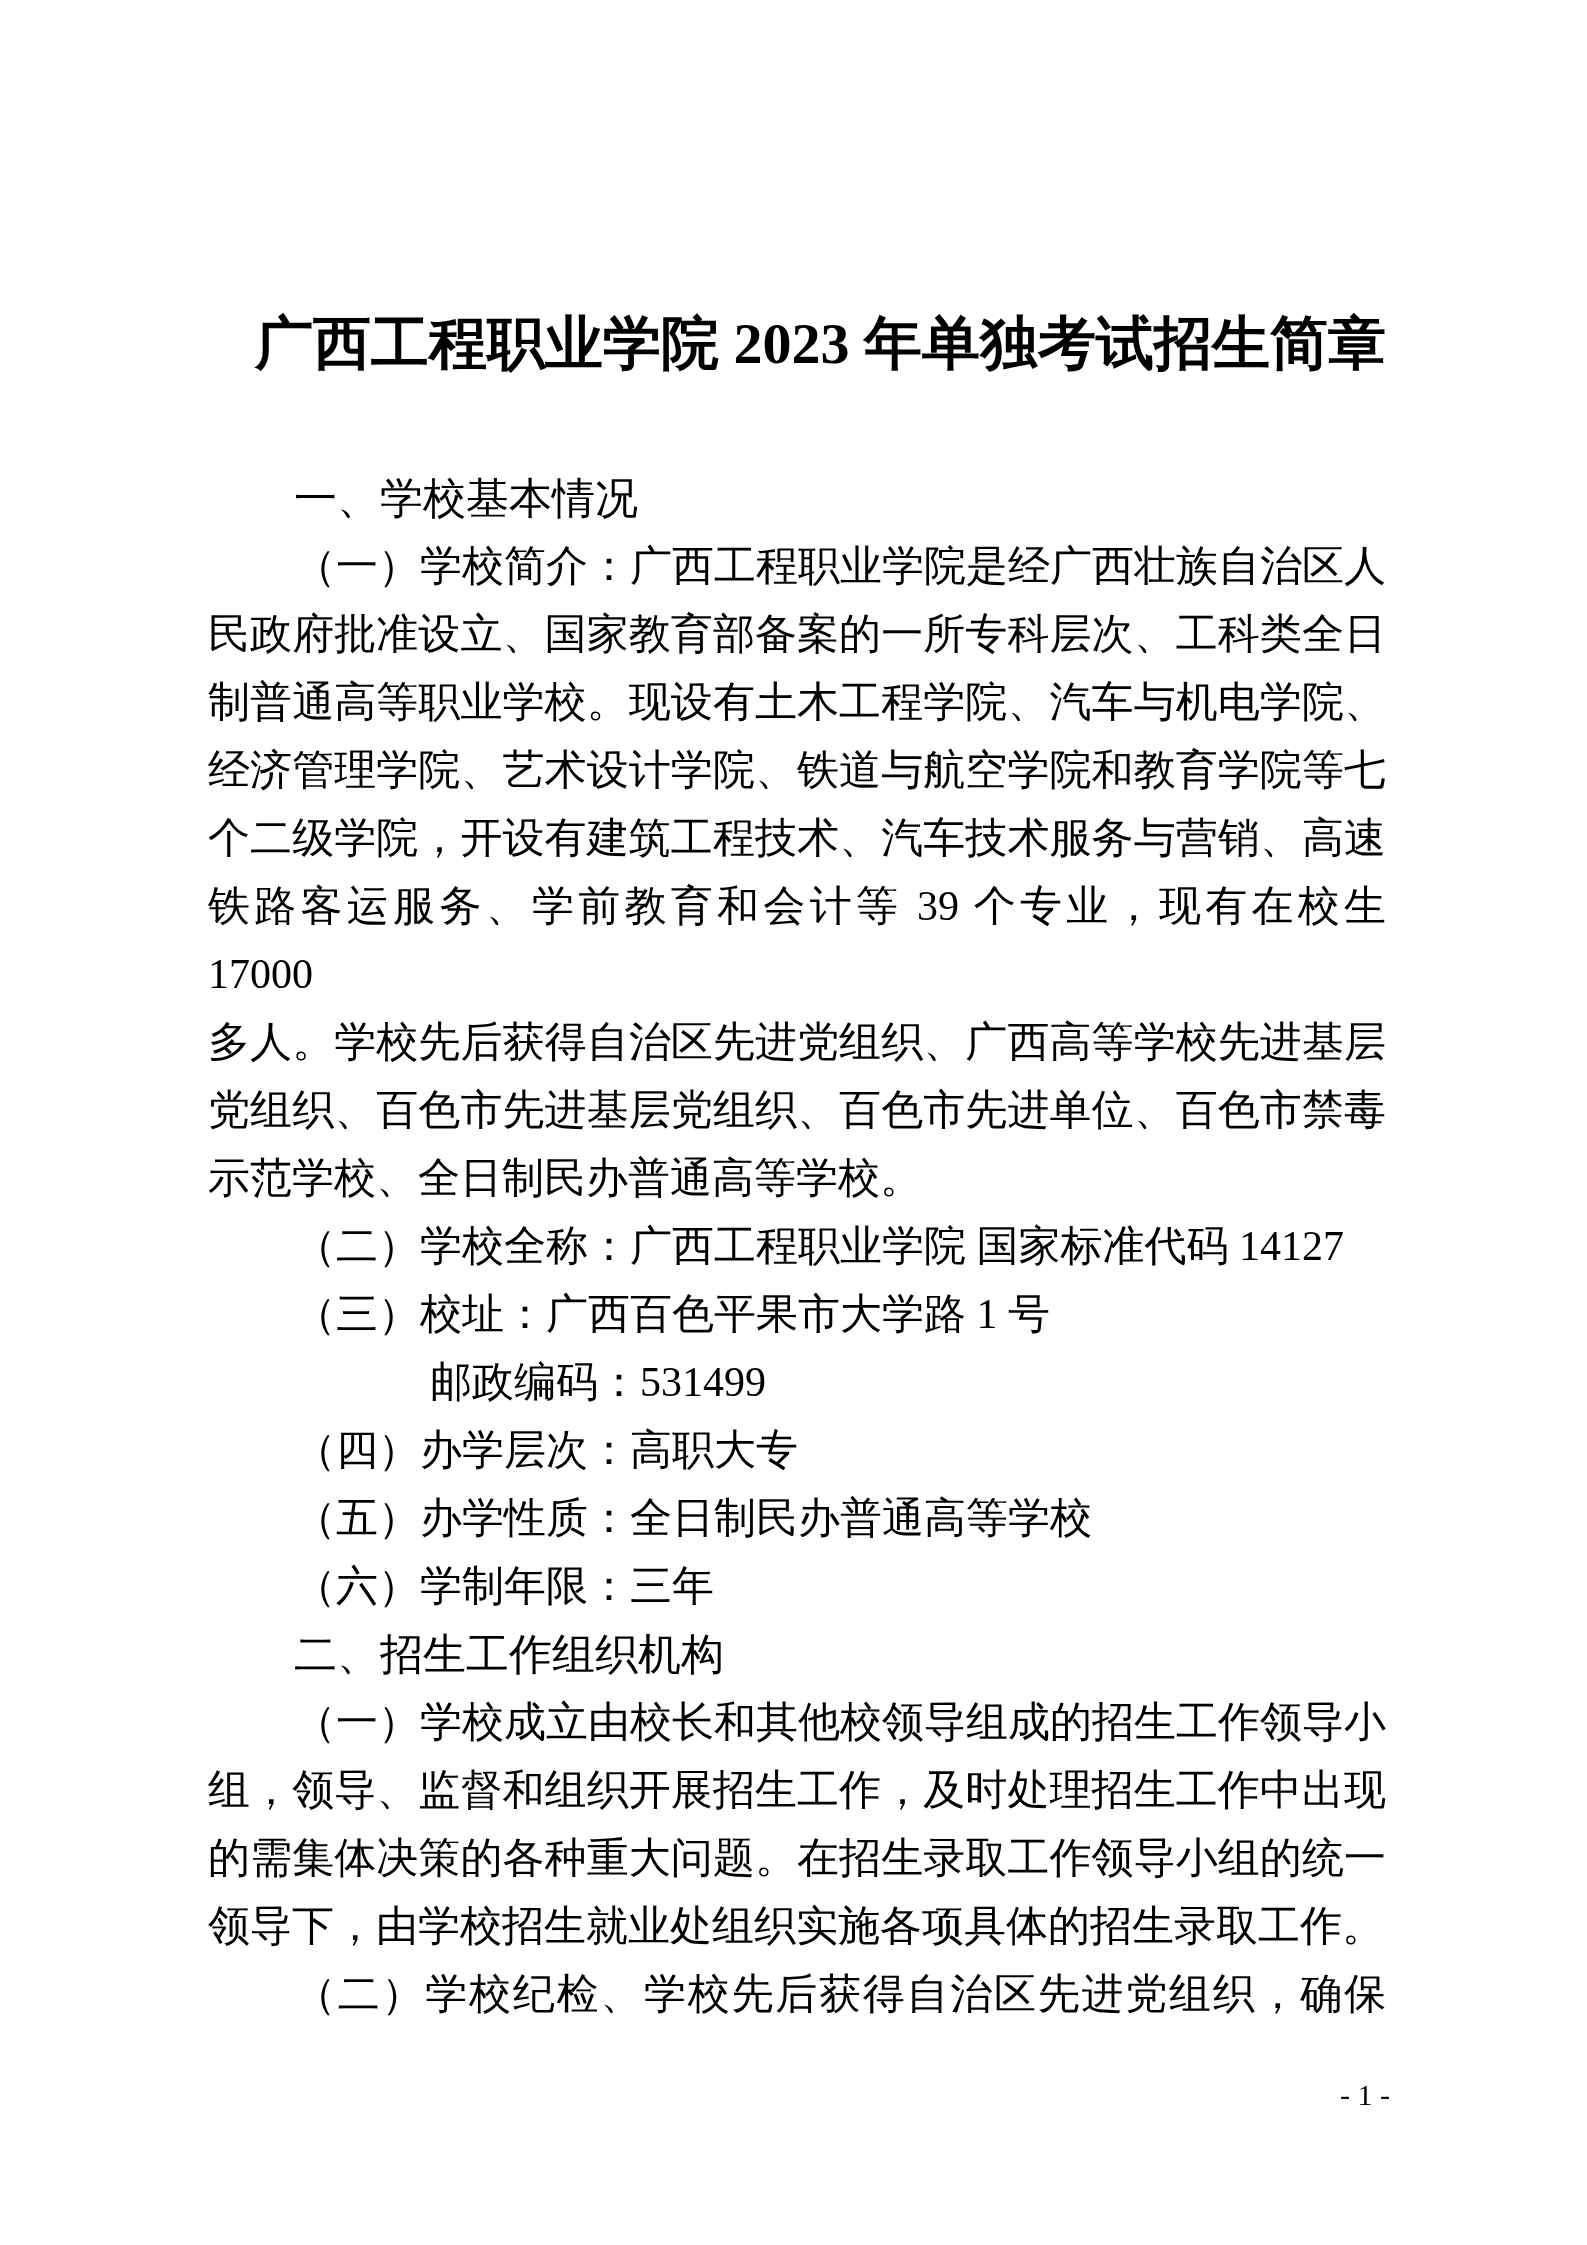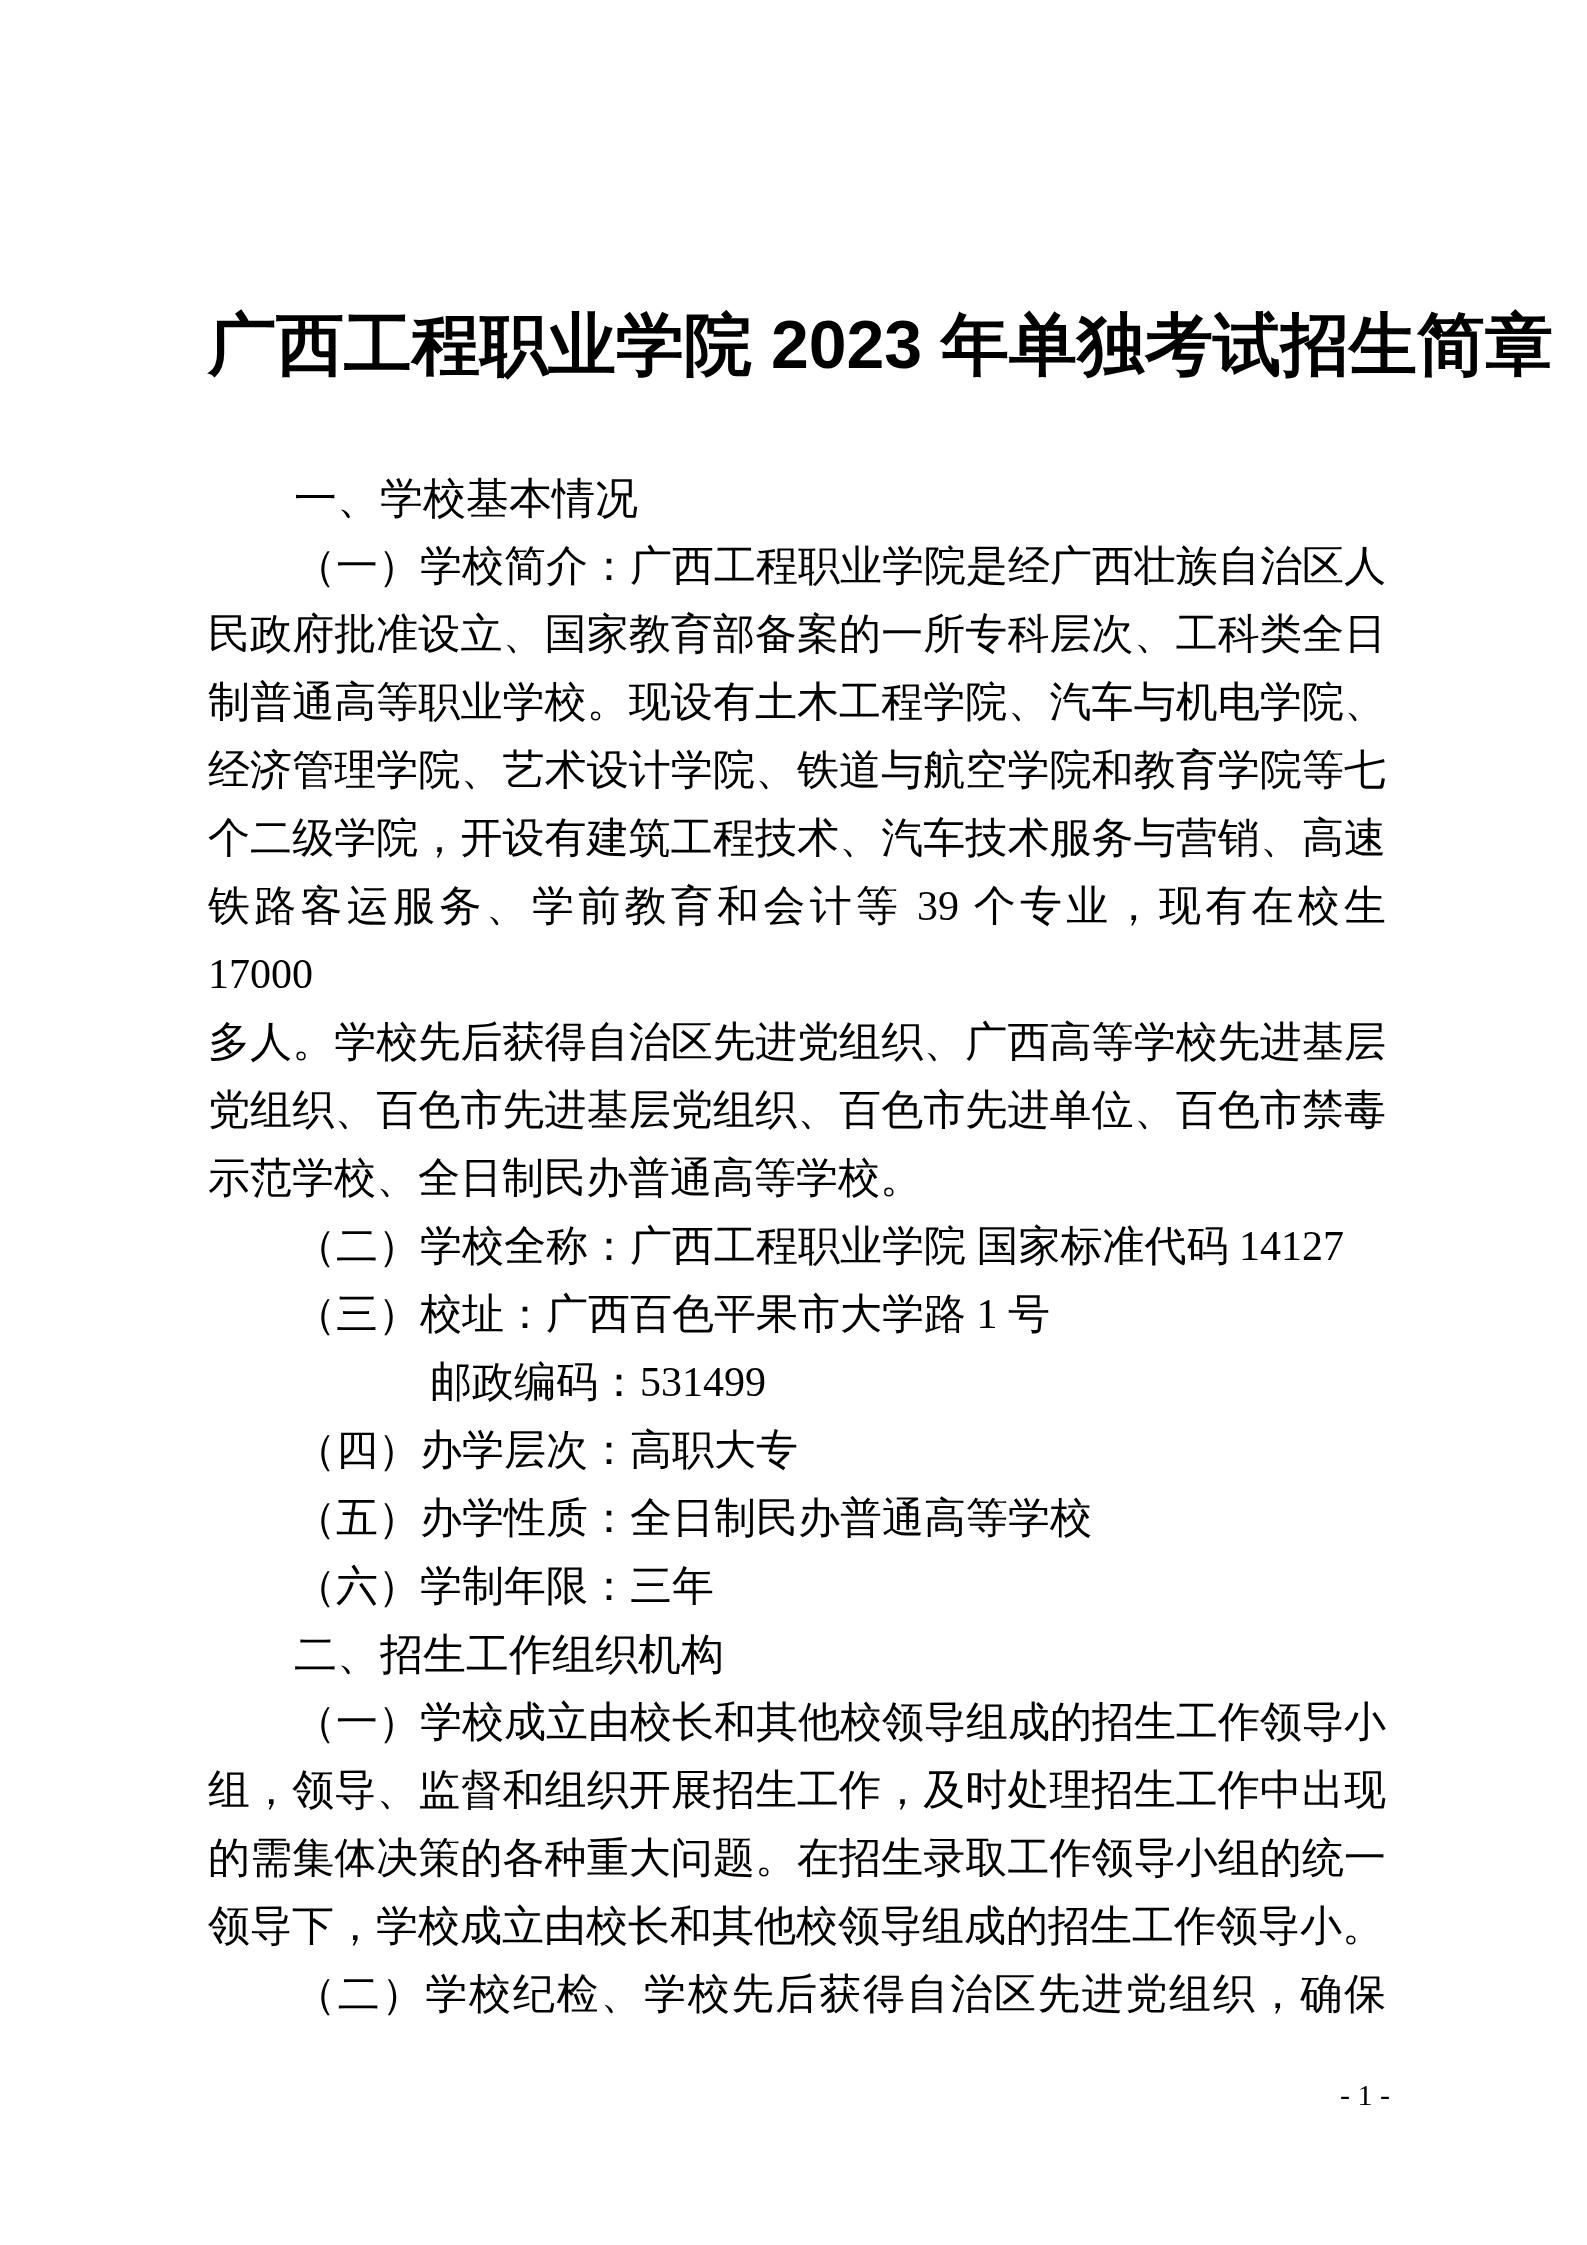--- a/index.html
+++ b/index.html
@@ -10,23 +10,23 @@
     background:#ffffff;
     color:#000000;
     overflow:hidden;
   }
   .content{
     position:absolute;
     left:208px;top:308px;
     width:1178px;
   }
   .doc-title{
-    font-family:Liberation Sans, sans-serif;
+    font-family:Liberation Serif, serif;
     font-weight:700;
-    font-size:68px;
+    font-size:58px;
     line-height:72px;
     text-align:right;
     white-space:nowrap;
   }
   .sec-heading{
     font-family:"Liberation Sans","DejaVu Sans",sans-serif;
     font-weight:400;
     font-size:43px;
     line-height:68px;
     text-indent:86px;
@@ -74,19 +74,19 @@
     <div class="bodyline ind2">邮政编码：531499</div>
     <div class="bodyline ind">（四）办学层次：高职大专</div>
     <div class="bodyline ind">（五）办学性质：全日制民办普通高等学校</div>
     <div class="bodyline ind">（六）学制年限：三年</div>
 
     <div class="sec-heading">二、招生工作组织机构</div>
 
     <div class="bodyline j ind">（一）学校成立由校长和其他校领导组成的招生工作领导小</div>
     <div class="bodyline j">组，领导、监督和组织开展招生工作，及时处理招生工作中出现</div>
     <div class="bodyline j">的需集体决策的各种重大问题。在招生录取工作领导小组的统一</div>
-    <div class="bodyline">领导下，学校成立由校长和其他校领导组成的招生工作领导小。</div>
+    <div class="bodyline">领导下，由学校招生就业处组织实施各项具体的招生录取工作。</div>
     <div class="bodyline j ind">（二）学校纪检、学校先后获得自治区先进党组织，确保</div>
 
   </div>
 
   <div class="page-footer">- 1 -</div>
 </div>
 
 </body></html>

